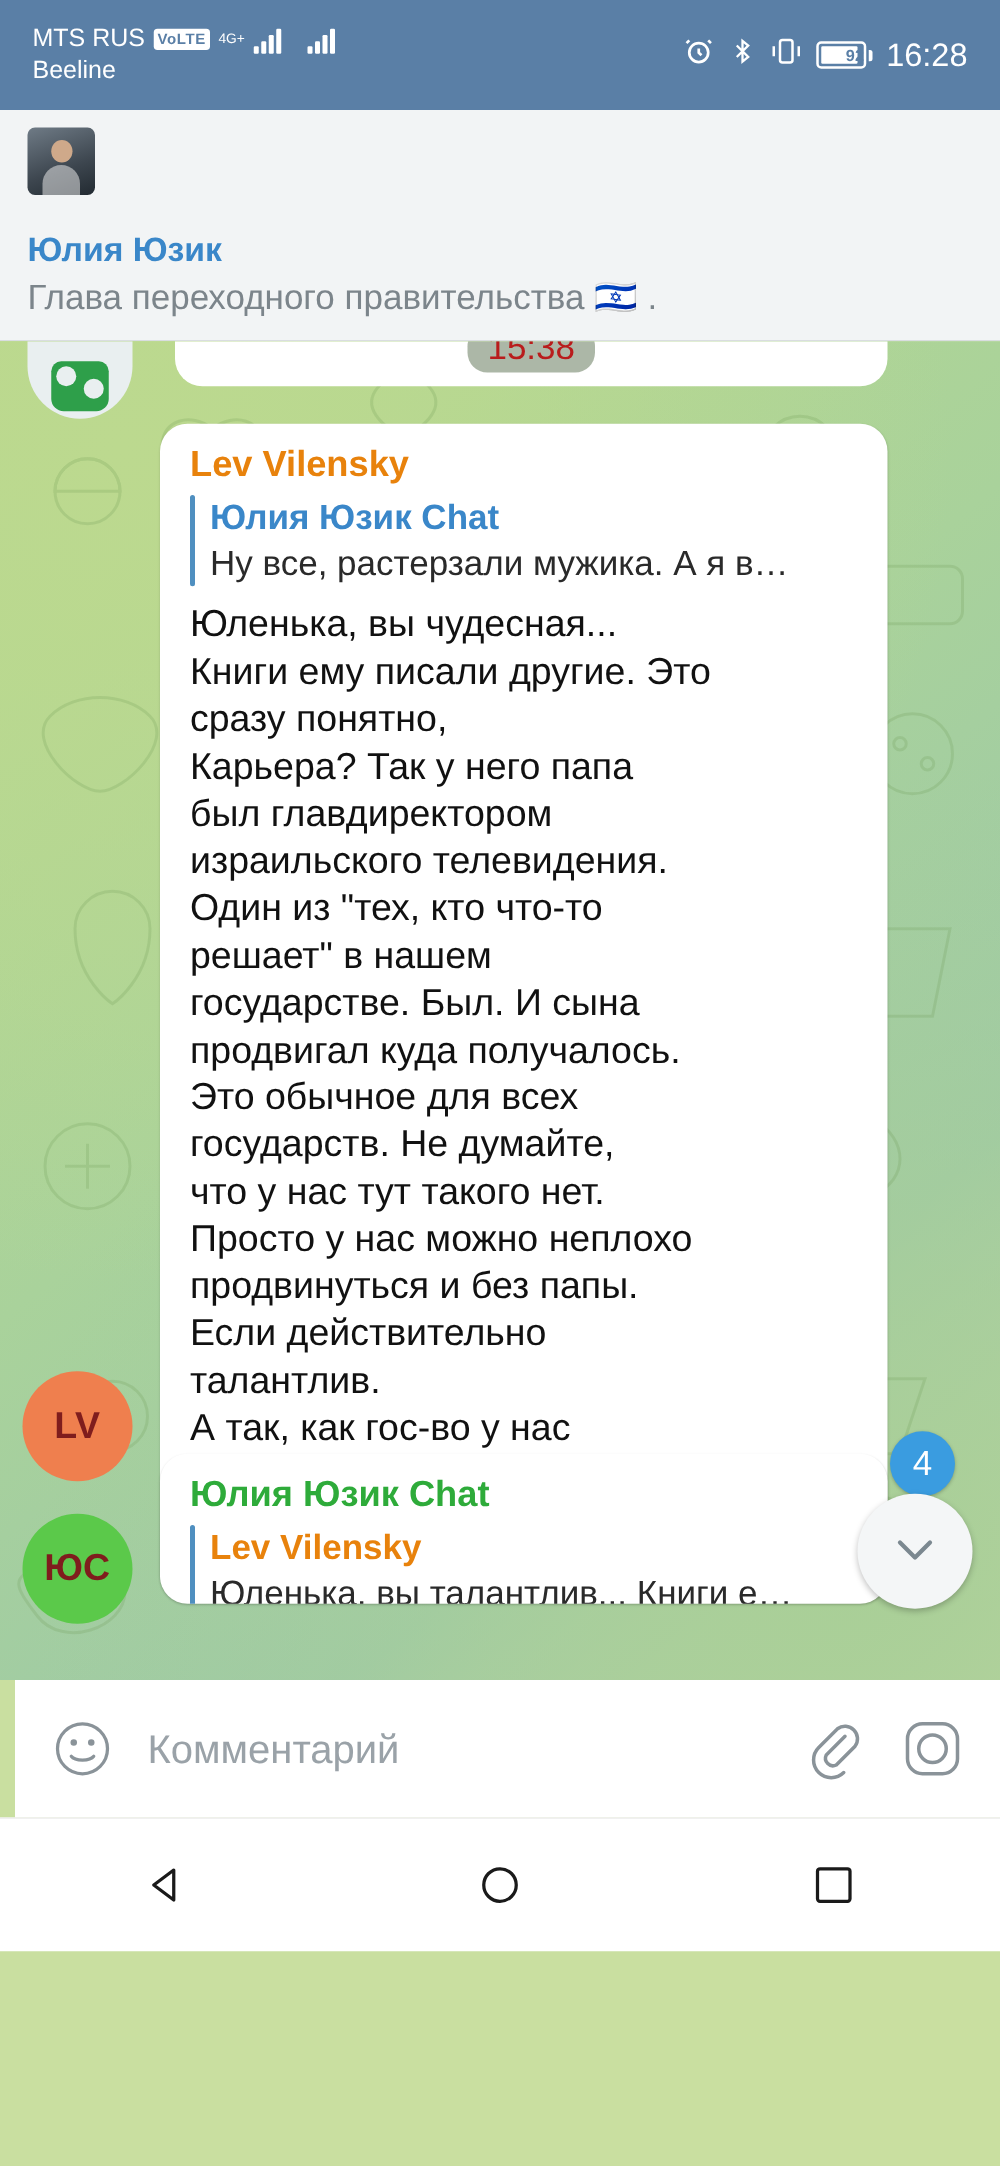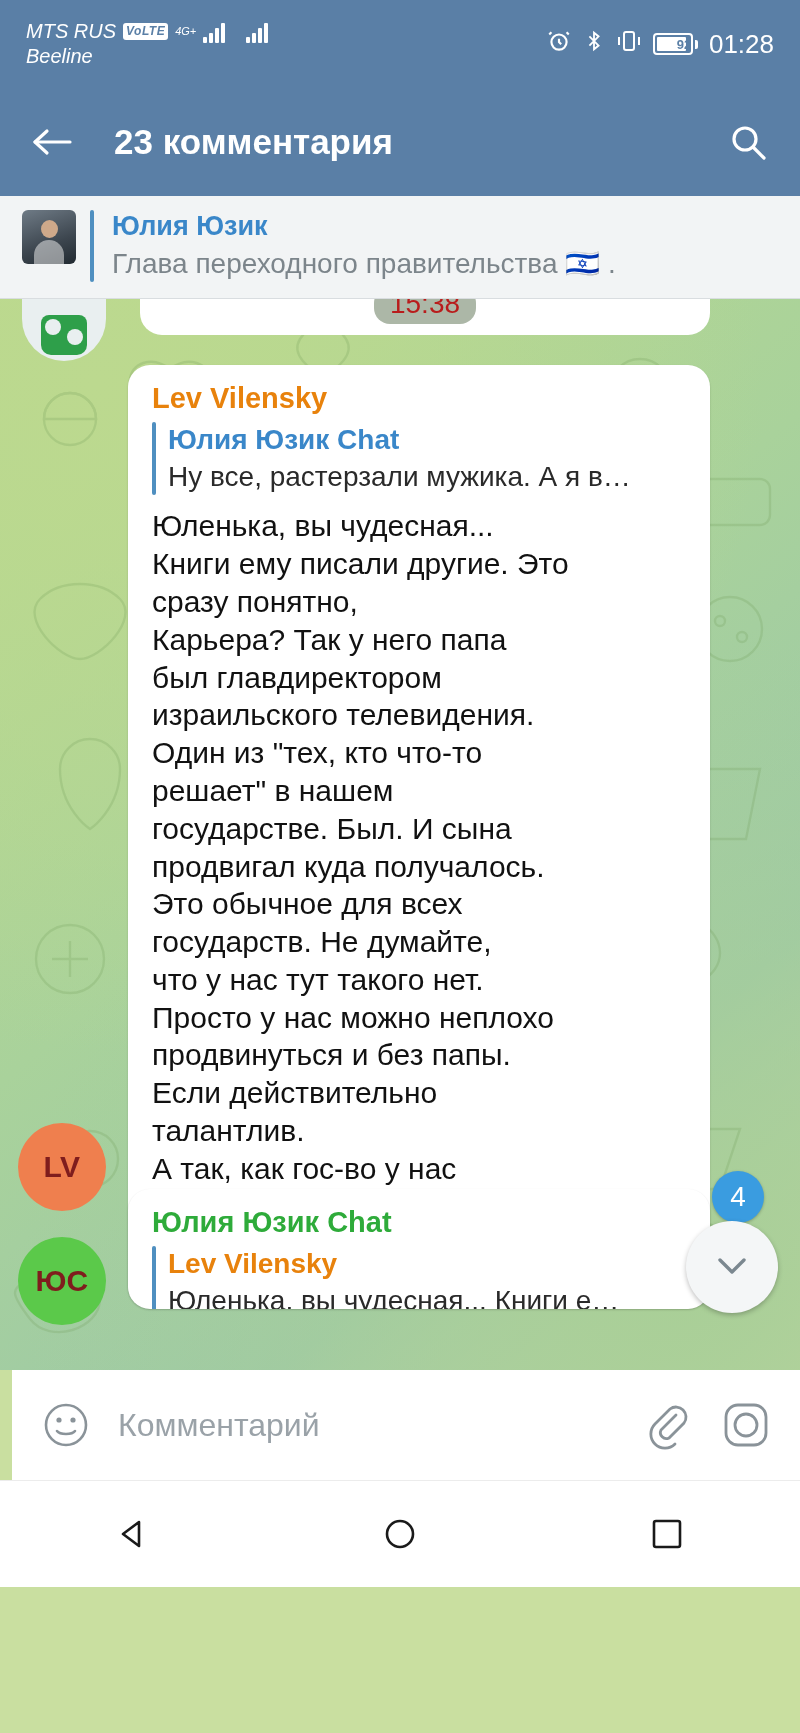--- a/index.html
+++ b/index.html
@@ -28,21 +28,20 @@
     align-items: center;
     justify-content: space-between;
     padding: 0 26px;
     box-sizing: border-box;
     font-size: 20px;
   }
   .sb-left {
     display: flex;
     align-items: flex-end;
     gap: 10px;
-    font-style: italic;
   }
   .carriers {
     display: flex;
     flex-direction: column;
     line-height: 1.25;
     font-size: 20px;
   }
   .carriers .row1 {
     display: flex;
     align-items: center;
@@ -154,20 +153,21 @@
   }
 
   
   .pinned {
     background: #f2f4f5;
     padding: 14px 22px 16px 22px;
     display: flex;
     align-items: flex-start;
     gap: 14px;
     border-bottom: 1px solid #d9dde0;
+    flex-direction: column;
   }
   .pinned-avatar {
     width: 54px;
     height: 54px;
     border-radius: 6px;
     background: linear-gradient(160deg,#6f7b86 0%,#3d464f 60%,#222a31 100%);
     flex: 0 0 auto;
     position: relative;
     overflow: hidden;
   }
@@ -495,39 +495,24 @@
             <path d="M3 8v8M23 8v8"></path>
         </svg>
       </span>
       <span class="batt-wrap battery">
         <span class="shell">
             <span class="fill"></span>
           </span>
           <span class="cap"></span>
         <span class="batt-num">92</span>
       </span>
-      <span class="clock">01:28</span>
+      <span class="clock">16:28</span>
     </div>
   </div>
 
-  <div class="appbar">
-    <div class="back-arrow">
-      <svg width="42" height="34" viewBox="0 0 42 34" fill="none" stroke="#fff" stroke-width="3.2" stroke-linecap="round" stroke-linejoin="round">
-        <path d="M39 17H4"></path>
-          <path d="M16 6 4 17l12 11"></path>
-      </svg>
-    </div>
-    <div class="appbar-title">23 комментария</div>
-    <div class="search-btn">
-      <svg width="40" height="40" viewBox="0 0 40 40" fill="none" stroke="#fff" stroke-width="3.2" stroke-linecap="round">
-        <circle cx="17" cy="17" r="11"></circle>
-          <path d="M25 25l11 11"></path>
-      </svg>
-    </div>
-  </div>
 
   <div class="pinned">
     <div class="pinned-avatar"></div>
     <div class="pinned-bar"></div>
     <div class="pinned-text">
       <div class="pinned-name">Юлия Юзик</div>
       <div class="pinned-msg">Глава переходного правительства 🇮🇱 .</div>
     </div>
   </div>
 
@@ -602,21 +587,21 @@
 новости узнаем.</div>
         <div class="msg-time">16:44</div>
       </div>
 
       <div class="bubble bubble-next">
         <div class="sender green">Юлия Юзик Chat</div>
         <div class="reply">
           <div class="reply-bar"></div>
           <div class="reply-body">
             <div class="reply-name orange">Lev Vilensky</div>
-            <div class="reply-text">Юленька, вы чудесная... Книги е…</div>
+            <div class="reply-text">Юленька, вы талантлив... Книги е…</div>
           </div>
         </div>
       </div>
 
       <div class="av-lv">LV</div>
       <div class="av-yu">ЮС</div>
 
       <div class="fab-badge">4</div>
       <div class="scroll-fab">
         <span>

